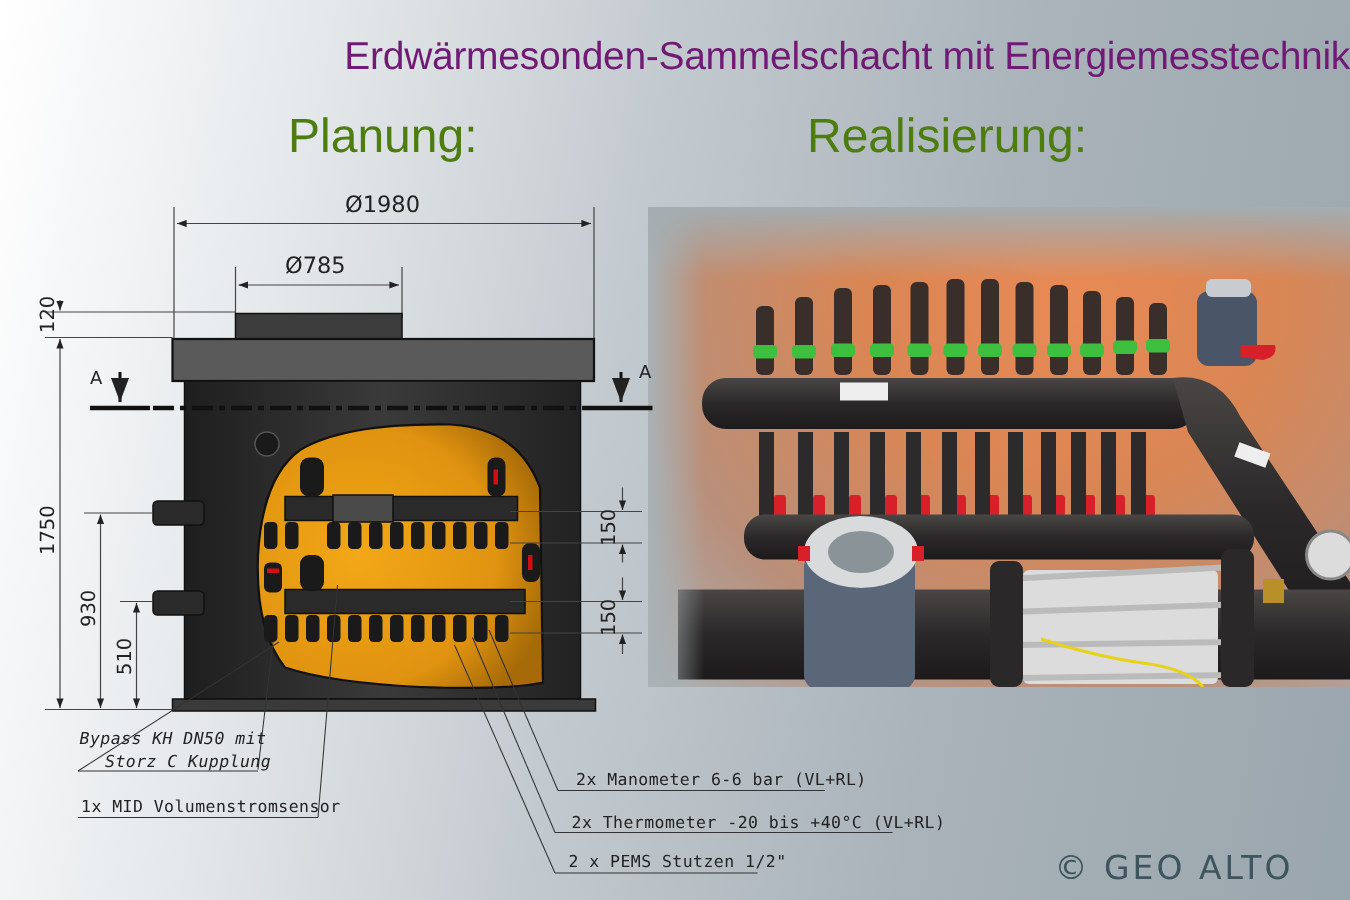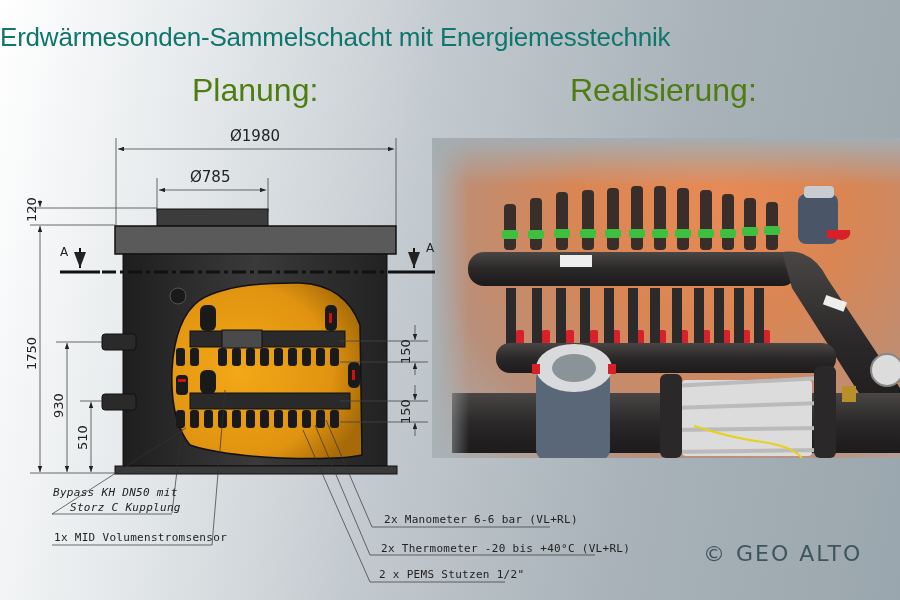--- a/index.html
+++ b/index.html
@@ -1,27 +1,27 @@
 <!DOCTYPE html>
 <html><head>
 <meta charset="utf-8">
 <style>
   html,body{margin:0;padding:0;}
   body{width:900px;height:600px;overflow:hidden;position:relative;
        font-family:"Liberation Sans",sans-serif;
        background:linear-gradient(100deg,#ffffff 0%,#e4e8ea 22%,#c3cacf 45%,#a9b3b9 70%,#9aa6ad 100%);}
-  .title{position:absolute;left:0;width:900px;text-align:left;color:#0f766e;}
+  .title{position:absolute;left:0;width:900px;text-align:right;color:#701a75;}
   #main-title{top:22px;font-size:26px;letter-spacing:-0.2px;}
   .sub{position:absolute;top:72px;font-size:32px;color:#4d7c0f;}
   #sub-left{left:192px;}
-  #sub-right{left:570px;}
+  #sub-right{left:538px;}
   svg{position:absolute;left:0;top:0;}
   .cad{font-family:"DejaVu Sans",sans-serif;fill:#222;}
   .callout{position:absolute;font-family:"DejaVu Sans Mono",monospace;font-size:11px;color:#222;white-space:nowrap;letter-spacing:0.3px;}
-  #copyright{position:absolute;left:703px;top:541px;font-size:22px;color:#3f555e;letter-spacing:2px;font-family:"DejaVu Sans",sans-serif;}
+  #copyright{position:absolute;left:703px;top:567px;font-size:22px;color:#3f555e;letter-spacing:2px;font-family:"DejaVu Sans",sans-serif;}
   #photo{position:absolute;left:432px;top:138px;width:468px;height:320px;overflow:hidden;
          background:radial-gradient(ellipse at 60% 20%,#e88a55 0%,#d98654 35%,#b98f7a 70%,#a9b2b6 100%);}
 </style>
 </head>
 <body>
 
 <div id="main-title" class="title">Erdwärmesonden-Sammelschacht mit Energiemesstechnik</div>
 <div id="sub-left" class="sub">Planung:</div>
 <div id="sub-right" class="sub">Realisierung:</div>
 

